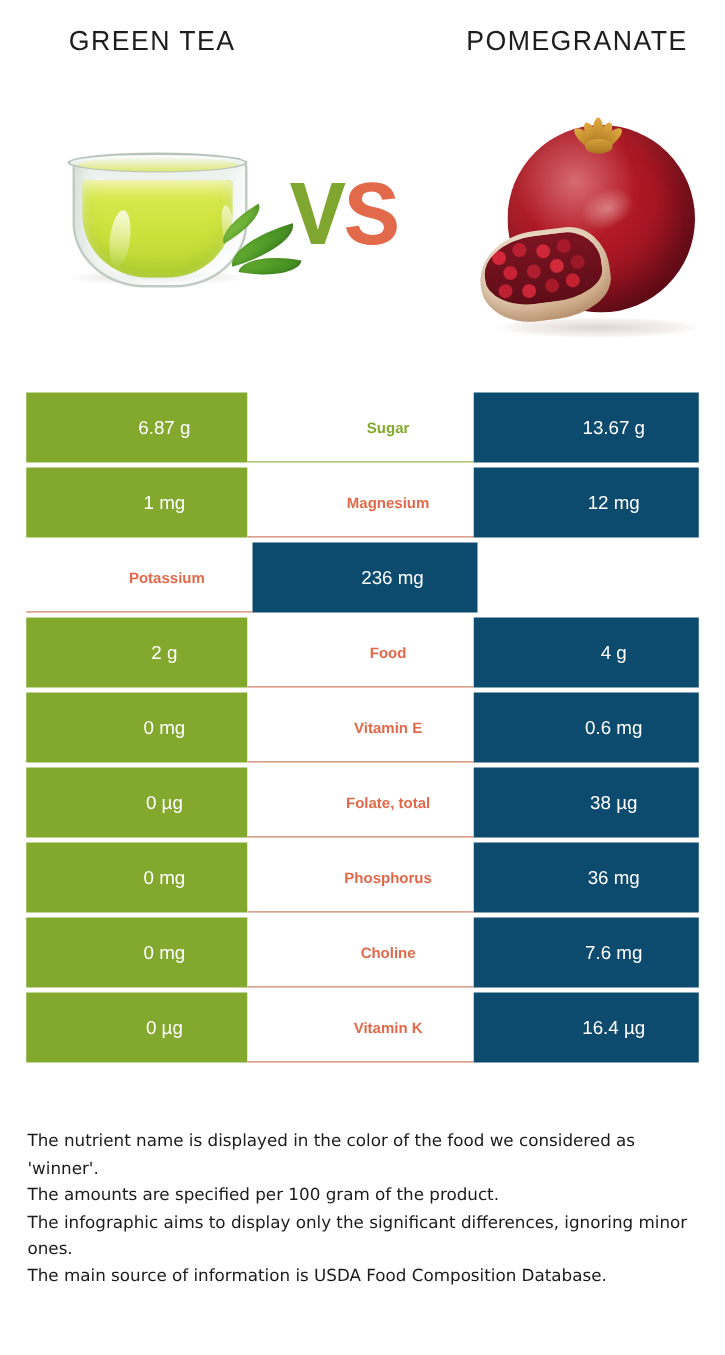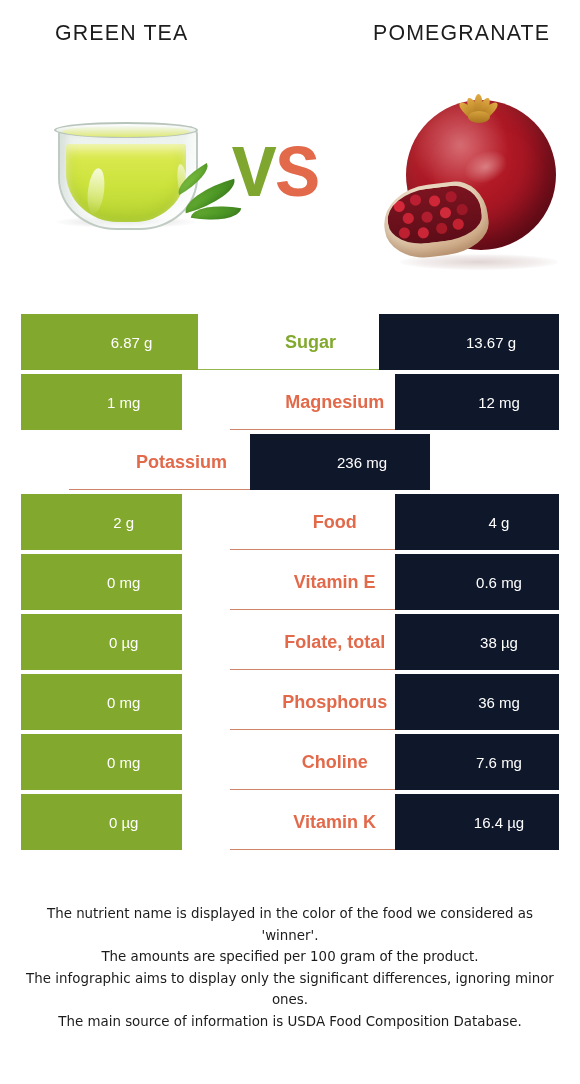--- a/index.html
+++ b/index.html
@@ -287,45 +287,45 @@
   .cell-left {
     width: 177px;
     background: #82A92E;
     color: #ffffff;
     font-size: 15px;
     font-weight: 400;
   }
   .cell-mid {
     width: 181px;
     background: #ffffff;
-    font-size: 18px;
+    font-size: 12px;
     font-weight: 700;
     border-top: 1px solid transparent;
     border-bottom: 1px solid transparent;
   }
   .cell-right {
     width: 180px;
-    background: #0f172a;
+    background: #0c4a6e;
     color: #ffffff;
     font-size: 15px;
     font-weight: 400;
   }
   .win-green .cell-mid { color: #82A92E; }
   .win-orange .cell-mid { color: #E2694A; }
   .win-green .cell-mid { border-bottom-color: rgba(130,169,46,.85); }
-  .win-orange .cell-mid { border-bottom-color: rgba(198,110,78,.85); margin-left: 48px; }
+  .win-orange .cell-mid { border-bottom-color: rgba(198,110,78,.85); }
   .row:first-child .cell-mid { border-top-color: transparent; }
 
   
   .footer {
     position: absolute;
     left: 22px;
     top: 903px;
     width: 536px;
-    text-align: center;
+    text-align: left;
     font-family: "DejaVu Sans", sans-serif;
     font-size: 13.4px;
     line-height: 21.5px;
     color: #1b1b1b;
   }
   .footer p { margin: 0; }
 </style>
 </head>
 <body>
 

